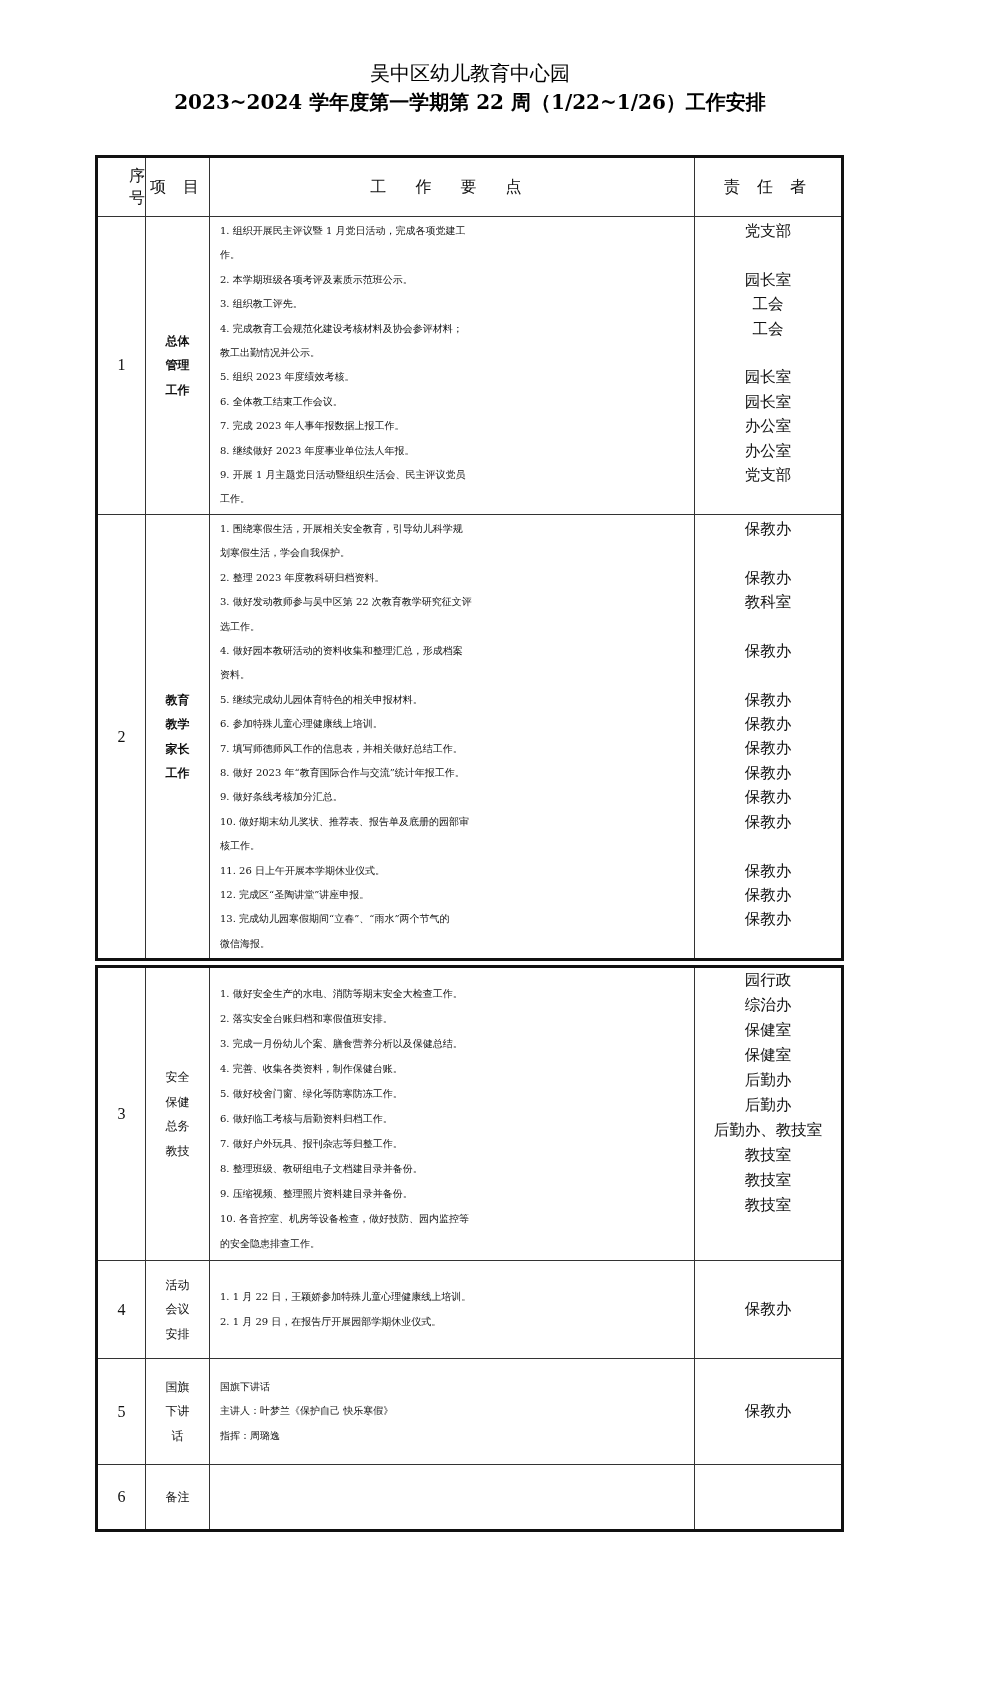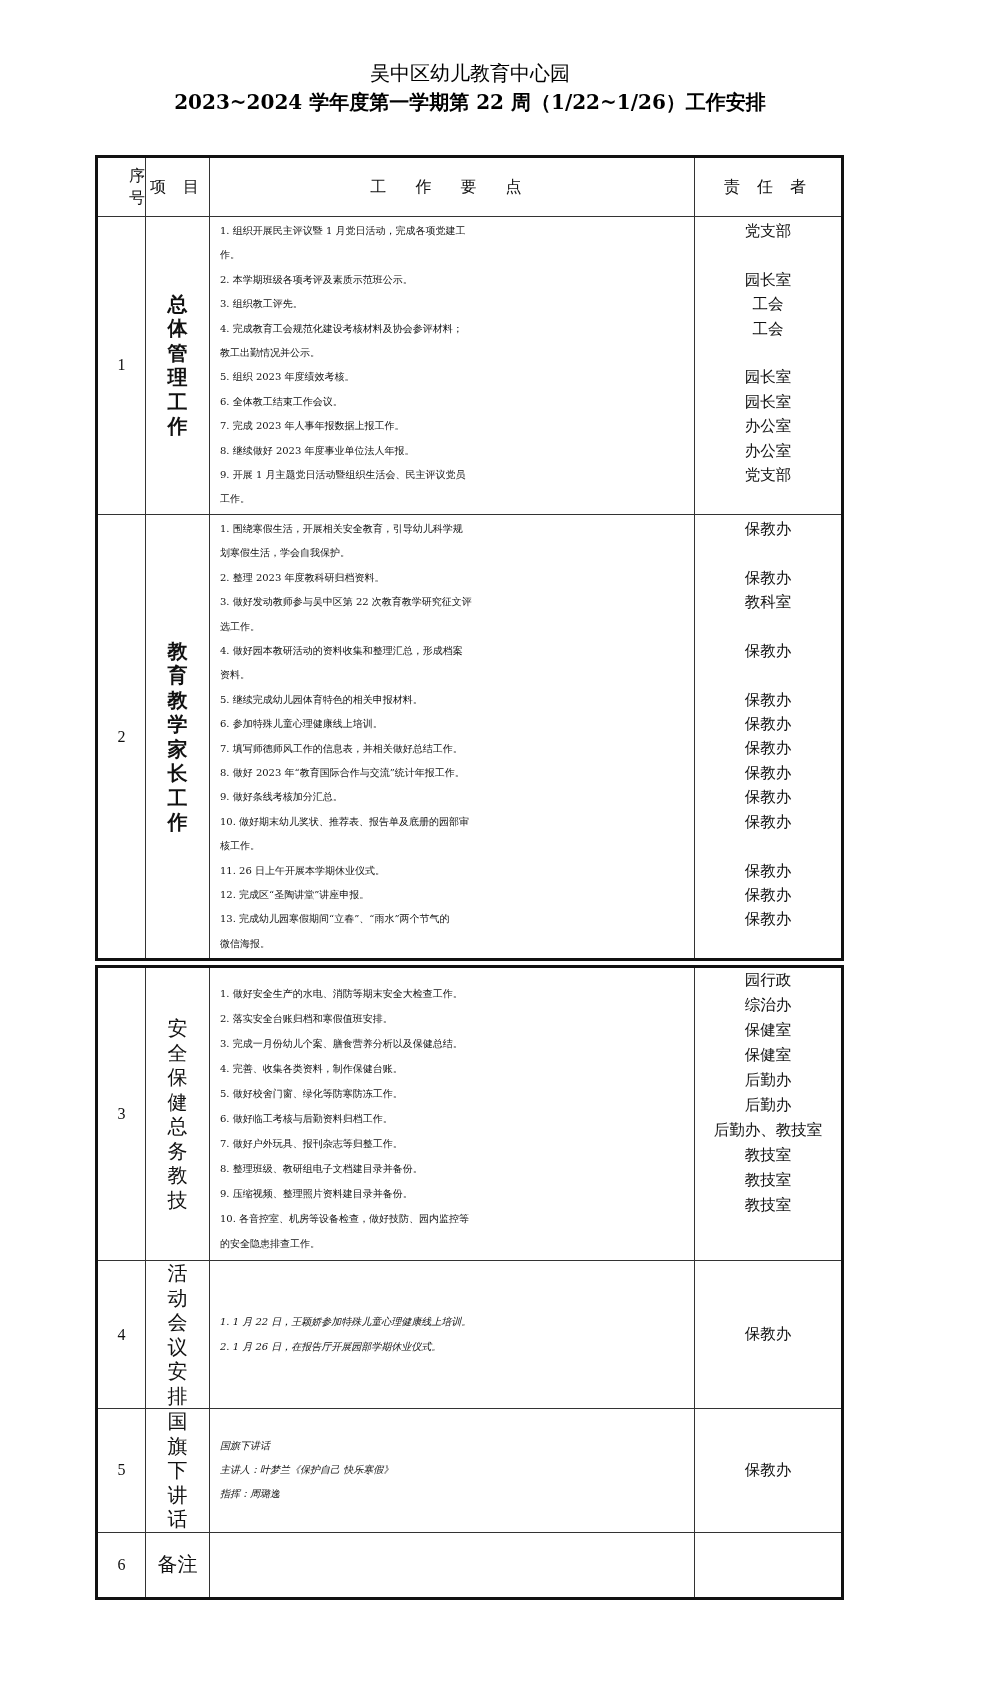--- a/index.html
+++ b/index.html
@@ -33,35 +33,35 @@
   col.c3 { width: 485px; }
   col.c4 { width: 148px; }
 
   .hdr th { height: 58px; font-size: 16px; text-align: center; }
   .hdr .h-idx { line-height: 22px; text-align: right; }
   .hdr .h-item { letter-spacing: 6px; }
   .hdr .h-main { letter-spacing: 12px; margin-top: 20px; }
   .hdr .h-owner { letter-spacing: 6px; margin-top: 28px; }
 
   .idx { text-align: center; font-weight: bold; font-size: 16px; font-family: "Liberation Serif", serif; }
-  .item { text-align: center; font-size: 20px; line-height: 24.5px; padding: 0 2px; }
+  .item { text-align: center; font-size: 12px; line-height: 24.5px; padding: 0 2px; }
   .item.bold { font-weight: bold; }
 
   .points { padding: 2px 8px 2px 10px !important; vertical-align: top !important; }
   .pt { font-size: 10px; line-height: 24.4px; }
   .owners { vertical-align: top !important; text-align: center; padding-top: 2px !important; }
   .own { font-size: 15.5px; line-height: 24.4px; }
 
   .r1 .points, .r1 .owners { padding-top: 2px !important; }
   .r3 .points { vertical-align: middle !important; padding-top: 10px !important; }
   .r3 .owners { padding-top: 0 !important; }
   .r3 .pt, .r3 .own { line-height: 25px; }
 
   .center-cell { vertical-align: middle !important; text-align: center; }
-  .left-mid { vertical-align: middle !important; padding: 16px 10px !important; font-style: italic; }
+  .left-mid { vertical-align: middle !important; padding: 16px 10px !important; }
   .gap { height: 24.4px; }
 </style>
 </head>
 <body>
 
 <div class="title title1">吴中区幼儿教育中心园</div>
 <div class="title title2">2023~2024 学年度第一学期第 22 周（1/22~1/26）工作安排</div>
 
 <table class="sched" style="top:155px;">
   <colgroup>
@@ -193,21 +193,21 @@
       <div class="own">教技室</div>
       <div class="own">教技室</div>
     </td>
   </tr>
 
   <tr style="height:98px;">
     <td class="idx">4</td>
     <td class="item"><span style="display:inline-block;width:34px;word-break:break-all;">活动会议安排</span></td>
     <td class="left-mid">
       <div class="pt">1. 1 月 22 日，王颖娇参加特殊儿童心理健康线上培训。</div>
-      <div class="pt">2. 1 月 26 日，在报告厅开展园部学期休业仪式。</div>
+      <div class="pt">2. 1 月 29 日，在报告厅开展园部学期休业仪式。</div>
     </td>
     <td class="center-cell">
       <span class="own">保教办</span>
     </td>
   </tr>
 
   <tr style="height:86px;">
     <td class="idx">5</td>
     <td class="item"><span style="display:inline-block;width:34px;word-break:break-all;">国旗下讲话</span></td>
     <td class="left-mid">

